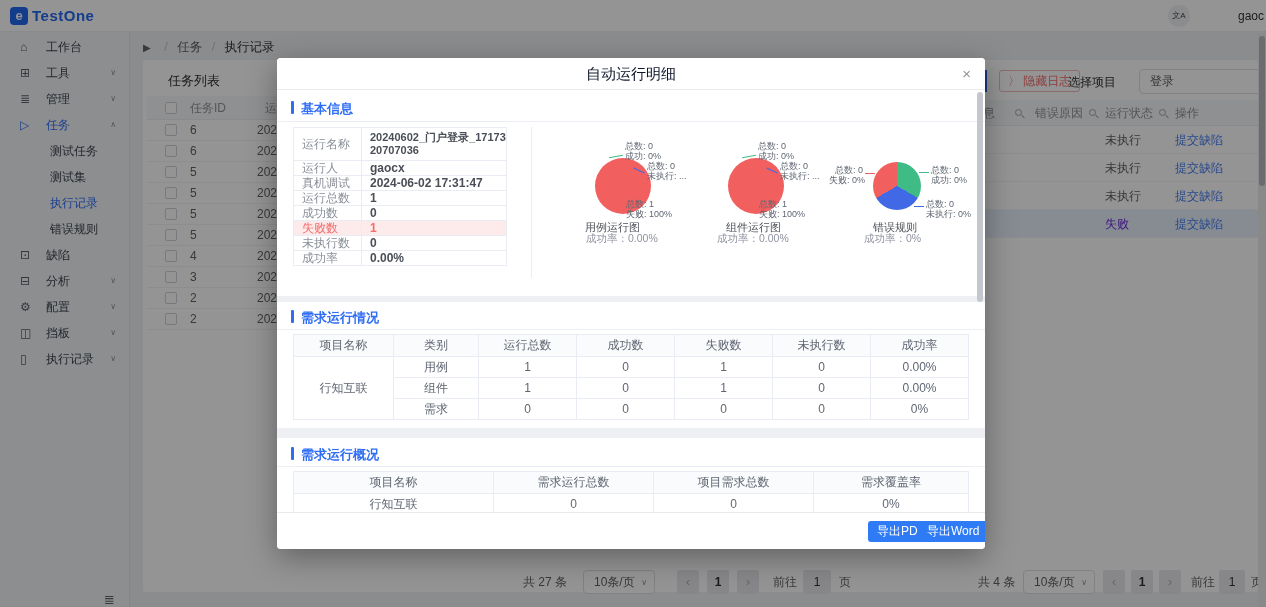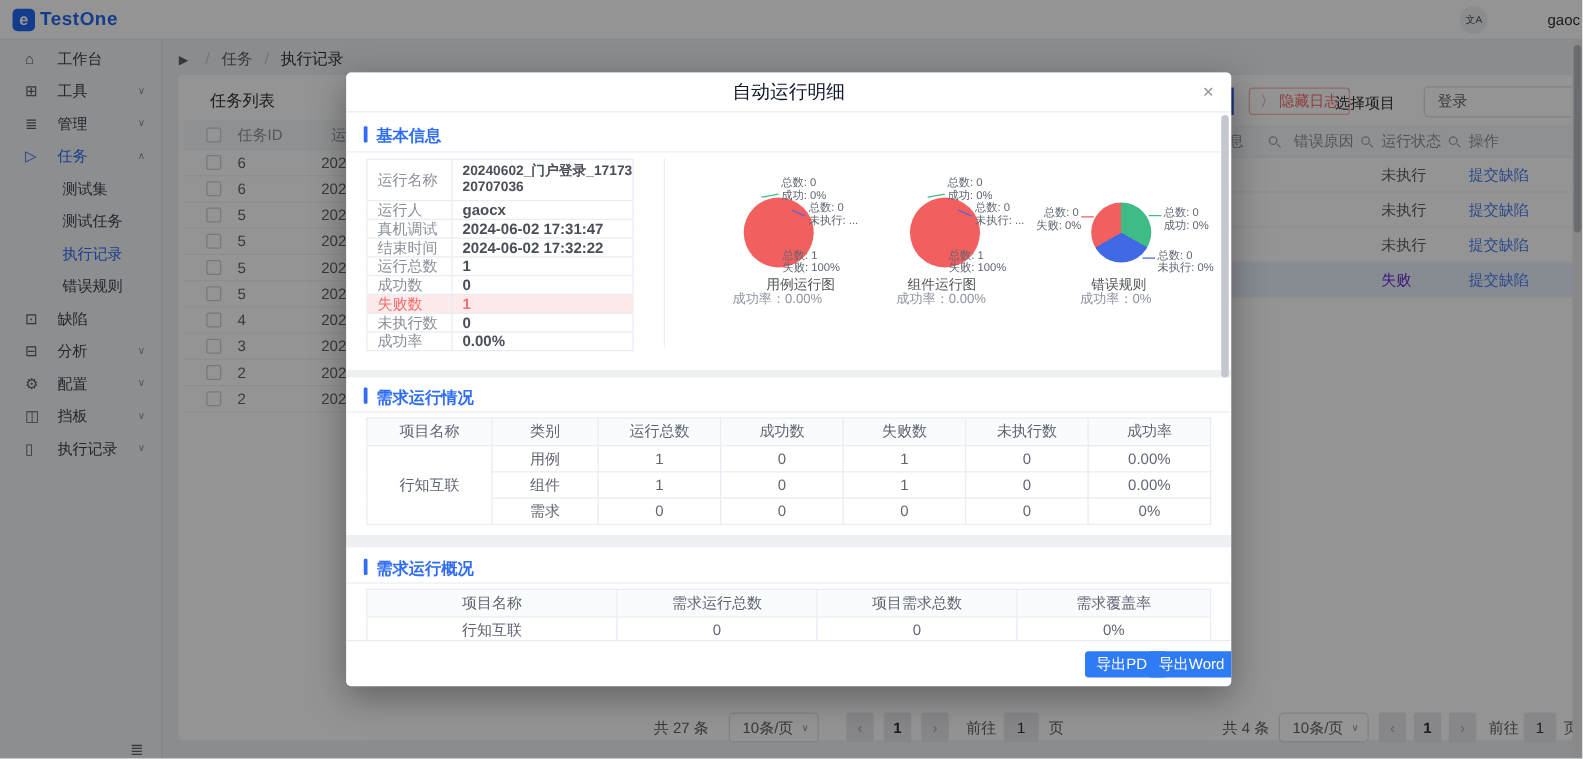--- a/index.html
+++ b/index.html
@@ -106,22 +106,22 @@
     <div class="a translate-btn">文A</div>
     <div class="a username">gaoc</div>
   </div>
 
   <div class="a sidebar">
     <div style="padding-top:2px">
       <div class="side-item"><span class="ic">⌂</span><span>工作台</span></div>
       <div class="side-item"><span class="ic">⊞</span><span>工具</span><span class="chev">∨</span></div>
       <div class="side-item"><span class="ic">≣</span><span>管理</span><span class="chev">∨</span></div>
       <div class="side-item active"><span class="ic">▷</span><span>任务</span><span class="chev">∧</span></div>
+      <div class="side-item child"><span>测试任务</span></div>
       <div class="side-item child"><span>测试集</span></div>
-      <div class="side-item child"><span>测试任务</span></div>
       <div class="side-item child active"><span>执行记录</span></div>
       <div class="side-item child"><span>错误规则</span></div>
       <div class="side-item"><span class="ic">⊡</span><span>缺陷</span></div>
       <div class="side-item"><span class="ic">⊟</span><span>分析</span><span class="chev">∨</span></div>
       <div class="side-item"><span class="ic">⚙</span><span>配置</span><span class="chev">∨</span></div>
       <div class="side-item"><span class="ic">◫</span><span>挡板</span><span class="chev">∨</span></div>
       <div class="side-item"><span class="ic">▯</span><span>执行记录</span><span class="chev">∨</span></div>
     </div>
     <div class="a collapse-ic">≣</div>
   </div>
@@ -271,24 +271,20 @@
             </div>
           <div class="info-row" style="height:15px">
               <div class="info-lab">运行人</div>
               <div class="info-val">gaocx</div>
             </div>
           <div class="info-row" style="height:15px">
               <div class="info-lab">真机调试</div>
               <div class="info-val">2024-06-02 17:31:47</div>
             </div>
           <div class="info-row" style="height:15px">
-              <div class="info-lab">结束时间</div>
-              <div class="info-val">2024-06-02 17:32:22</div>
-            </div>
-          <div class="info-row" style="height:15px">
               <div class="info-lab">运行总数</div>
               <div class="info-val">1</div>
             </div>
           <div class="info-row" style="height:15px">
               <div class="info-lab">成功数</div>
               <div class="info-val">0</div>
             </div>
           <div class="info-row fail" style="height:15px">
               <div class="info-lab">失败数</div>
               <div class="info-val">1</div>
@@ -304,21 +300,21 @@
         </div>
         <div class="a vdiv"></div>
 
         <div class="pie" style="left:318px;top:68px;width:56px;height:56px;background:#f25f5f"></div>
         <div class="tick" style="left:332px;top:66px;background:#3fbb86;transform:rotate(-10deg)"></div>
         <div class="plab" style="left:348px;top:52px"><span>总数: 0</span><br><span>成功: 0%</span></div>
         <div class="tick" style="left:356px;top:80px;width:12px;background:#4169e6;transform:rotate(25deg)"></div>
         <div class="plab" style="left:370px;top:72px"><span>总数: 0</span><br><span>未执行: ...</span></div>
         <div class="tick" style="left:331px;top:119px;background:#f25f5f;transform:rotate(8deg)"></div>
         <div class="plab" style="left:349px;top:110px"><span>总数: 1</span><br><span>失败: 100%</span></div>
-        <div class="ptitle" style="left:336px;top:130px">用例运行图</div>
+        <div class="ptitle" style="left:308px;top:130px">用例运行图</div>
         <div class="prate" style="left:309px;top:142px"><span>成功率：</span><span>0.00%</span></div>
 
         <div class="pie" style="left:451px;top:68px;width:56px;height:56px;background:#f25f5f"></div>
         <div class="tick" style="left:465px;top:66px;background:#3fbb86;transform:rotate(-10deg)"></div>
         <div class="plab" style="left:481px;top:52px"><span>总数: 0</span><br><span>成功: 0%</span></div>
         <div class="tick" style="left:489px;top:80px;width:12px;background:#4169e6;transform:rotate(25deg)"></div>
         <div class="plab" style="left:503px;top:72px"><span>总数: 0</span><br><span>未执行: ...</span></div>
         <div class="tick" style="left:464px;top:119px;background:#f25f5f;transform:rotate(8deg)"></div>
         <div class="plab" style="left:482px;top:110px"><span>总数: 1</span><br><span>失败: 100%</span></div>
         <div class="ptitle" style="left:449px;top:130px">组件运行图</div>

